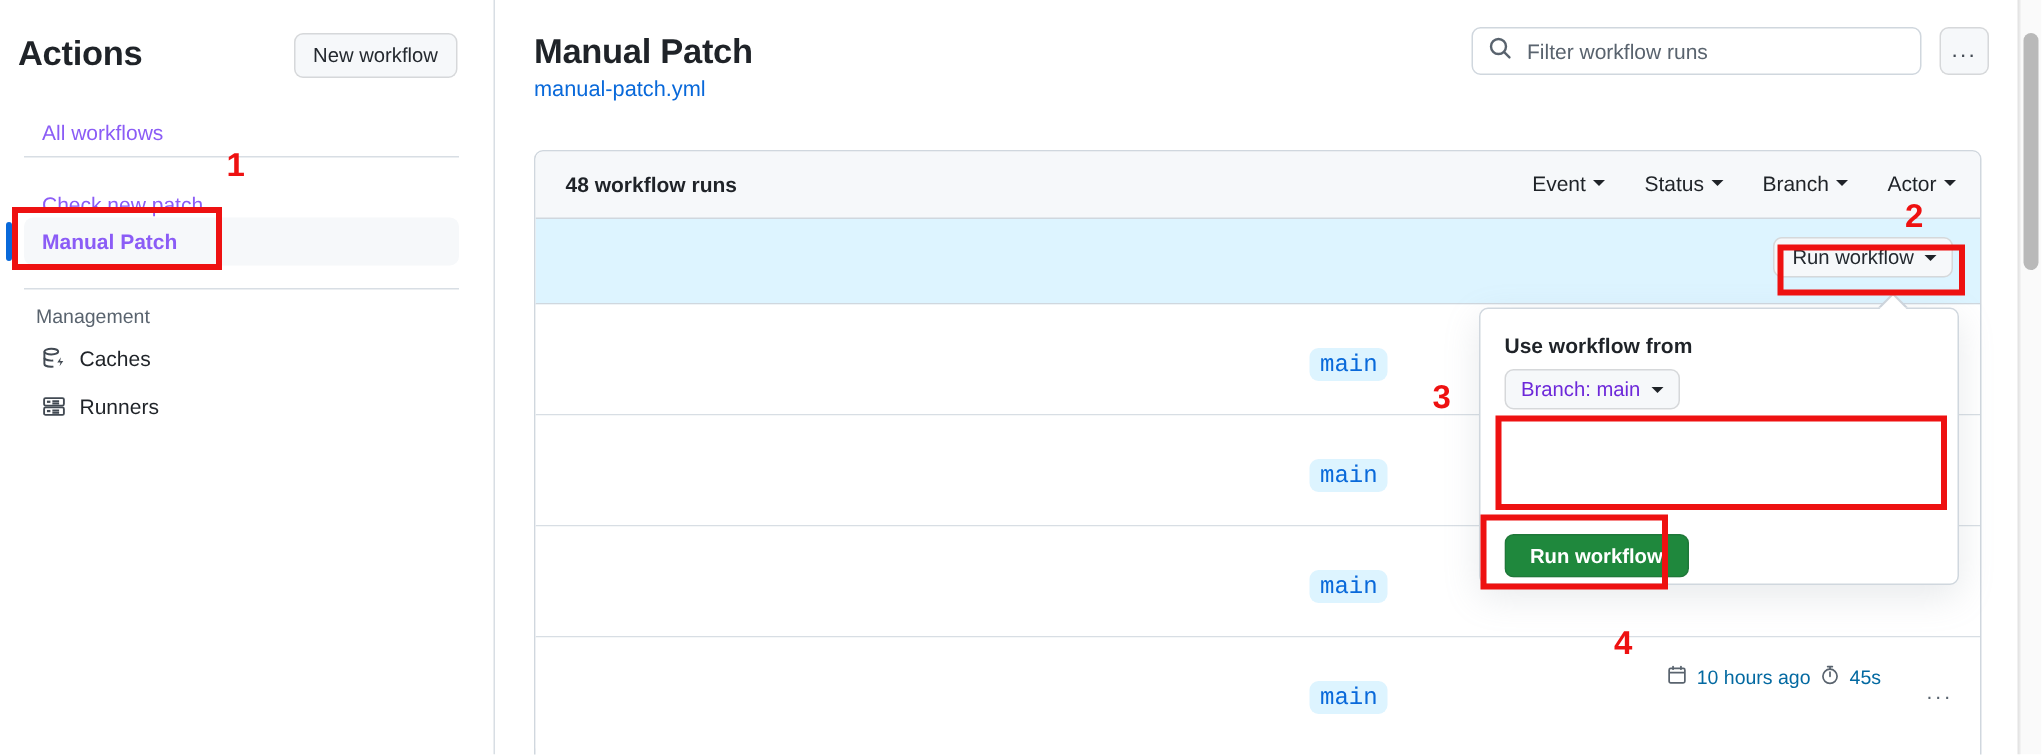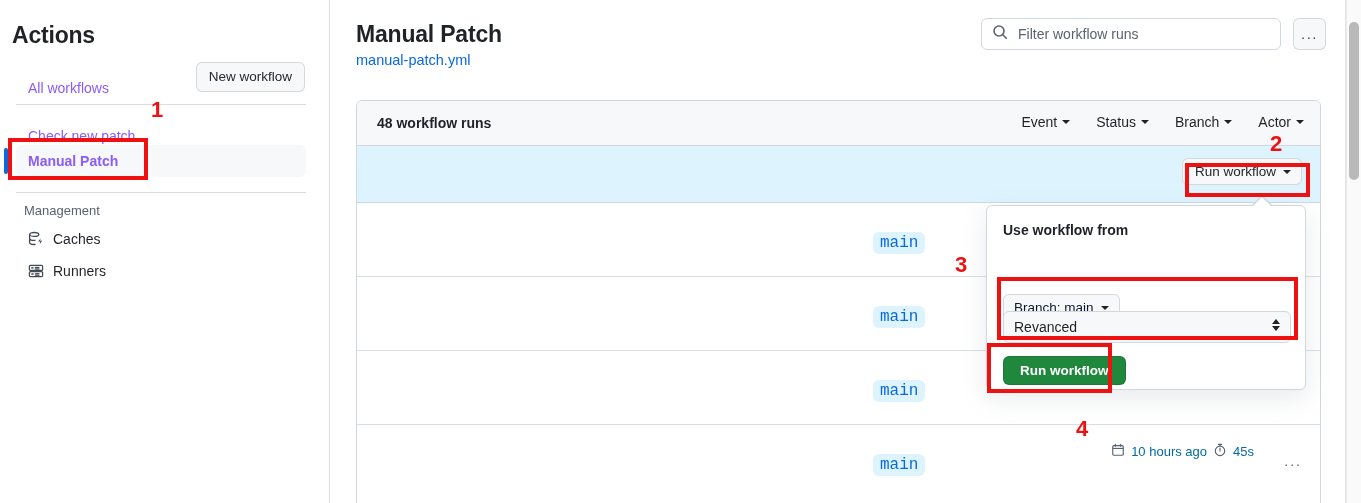--- a/index.html
+++ b/index.html
@@ -34,21 +34,20 @@
   }
   .new-workflow-btn {
     position: absolute; right: 24px; top: 22px;
     padding: 5px 12px;
     font-size: 13.5px; color: #24292f;
     background: #f6f8fa;
     border: 1px solid rgba(31,35,40,0.15);
     border-radius: 6px;
     line-height: 18px;
     cursor: pointer;
-    margin-top: 40px;
   }
   .nav-item {
     position: absolute; left: 16px; width: 290px; height: 32px;
     display: flex; align-items: center;
     padding-left: 12px;
     font-size: 14px; color: #8b5cf6;
     border-radius: 6px;
     cursor: pointer;
   }
   .nav-item.all { top: 72px; }
@@ -224,27 +223,26 @@
     border-bottom: 10px solid #d0d7de;
     z-index: 40;
   }
   .popup .pl-title {
     position: absolute; left: 16px; top: 16px;
     font-size: 14px; font-weight: 600; color: #1f2328;
   }
   .branch-select {
     position: absolute; left: 16px; top: 40px;
     padding: 5px 10px;
-    font-size: 13.5px; color: #0f172a;
+    font-size: 13.5px; color: #6d28d9;
     background: #f6f8fa;
     border: 1px solid rgba(31,35,40,0.15);
     border-radius: 6px;
     display: flex; align-items: center; gap: 7px;
     cursor: pointer;
-    margin-top: 48px;
   }
   .field-label {
     position: absolute; left: 16px; top: 82px;
     font-family: "Liberation Mono", monospace;
     font-size: 13px; font-weight: 700; color: #1f2328;
   }
   .field-label .req { color: #cf222e; font-weight: 700; }
   .field-select {
     position: absolute; left: 16px; top: 105px;
     width: 288px; height: 32px;
@@ -474,27 +472,20 @@
   <div class="popup-arrow"></div>
   <div class="popup">
     <div class="pl-title">Use workflow from</div>
 
     <div class="branch-select">
       <span>Branch: main</span>
       <span class="caret"></span>
     </div>
 
 
-    <div class="field-select">
-      <span>Revanced</span>
-      <span class="updown">
-        <span class="tri-up"></span>
-          <span class="tri-dn"></span>
-      </span>
-    </div>
 
     <div class="green-btn">Run workflow</div>
   </div>
 
   <div class="anno-box a1"></div>
   <div class="anno-box a2"></div>
   <div class="anno-box a3"></div>
   <div class="anno-box a4"></div>
   <div class="anno-num n1">1</div>
   <div class="anno-num n2">2</div>

